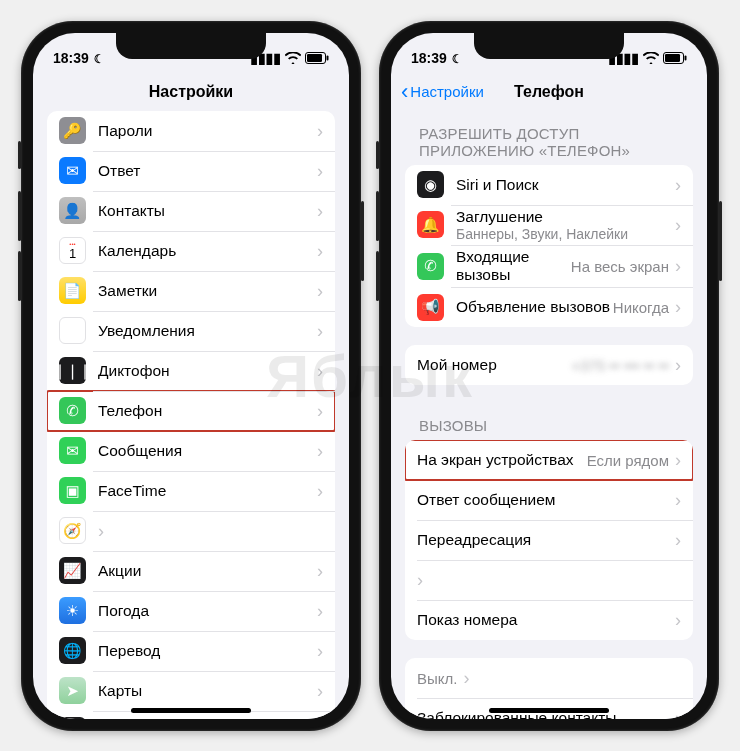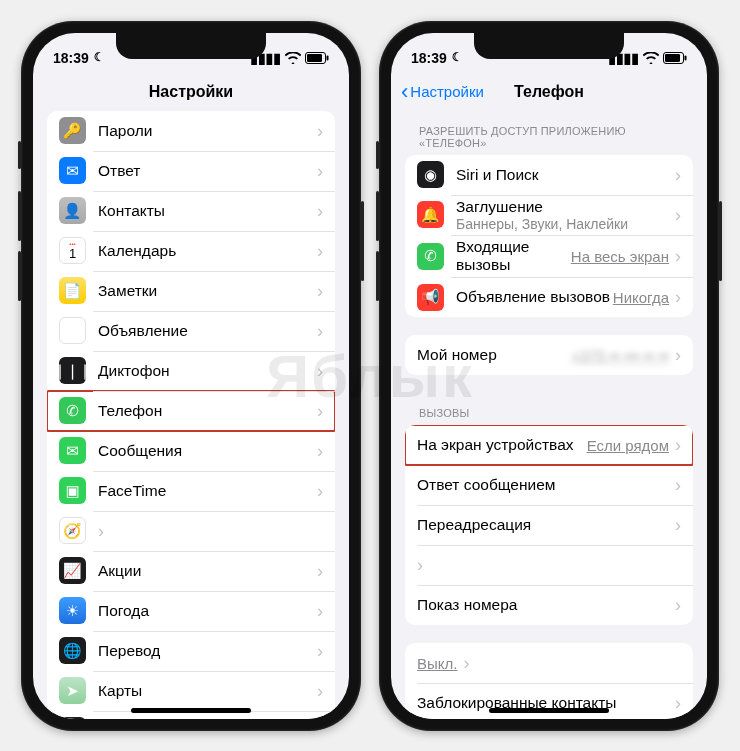--- a/index.html
+++ b/index.html
@@ -72,21 +72,21 @@
     position: relative;
     height: 40px;
     display: flex;
     justify-content: space-between;
     align-items: center;
     padding: 10px 20px 0 20px;
     font-size: 14px;
     font-weight: 600;
     color: #000;
   }
-  .status-left { display: flex; align-items: flex-start; gap: 5px; }
+  .status-left { display: flex; align-items: flex-end; gap: 5px; }
   .status-right { display: flex; align-items: center; gap: 4px; }
   .moon { font-size: 12px; }
   .nav-header {
     height: 38px;
     display: flex;
     align-items: center;
     justify-content: center;
     position: relative;
     font-size: 16px;
     font-weight: 600;
@@ -101,21 +101,21 @@
     gap: 2px;
     font-size: 15px;
   }
   .nav-back .chev { font-size: 22px; line-height: 1; font-weight: 400; }
   .content {
     height: calc(100% - 78px);
     overflow: hidden;
     padding: 0 14px 20px 14px;
   }
   .group-header {
-    font-size: 11px;
+    font-size: 15px;
     color: #8a8a8e;
     text-transform: uppercase;
     padding: 14px 14px 6px 14px;
     letter-spacing: 0.2px;
   }
   .group {
     background: #fff;
     border-radius: 10px;
     overflow: hidden;
   }
@@ -156,21 +156,20 @@
   .sublabel {
     font-size: 14px;
     color: #8a8a8e;
     margin-top: 1px;
   }
   .detail {
     font-size: 15px;
     color: #8a8a8e;
     margin-right: 6px;
     white-space: nowrap;
-    text-decoration: underline;
   }
   .detail.blur { filter: blur(3px); opacity: .7; }
   .chevron {
     color: #c5c5c9;
     font-size: 18px;
     line-height: 1;
   }
   .highlight {
     outline: 2px solid #c0392b;
     outline-offset: -1px;
@@ -261,21 +260,21 @@
     <div class="label">Календарь</div>
     <span class="chevron">›</span>
   </div>
   <div class="row ">
     <div class="app-icon bg-yellow">📄</div>
     <div class="label">Заметки</div>
     <span class="chevron">›</span>
   </div>
   <div class="row ">
     <div class="app-icon bg-white">☰</div>
-    <div class="label">Объявление</div>
+    <div class="label">Уведомления</div>
     <span class="chevron">›</span>
   </div>
   <div class="row ">
     <div class="app-icon bg-black">❘❘❘</div>
     <div class="label">Диктофон</div>
     <span class="chevron">›</span>
   </div>
   <div class="row highlight">
     <div class="app-icon bg-green">✆</div>
     <div class="label">Телефон</div>

